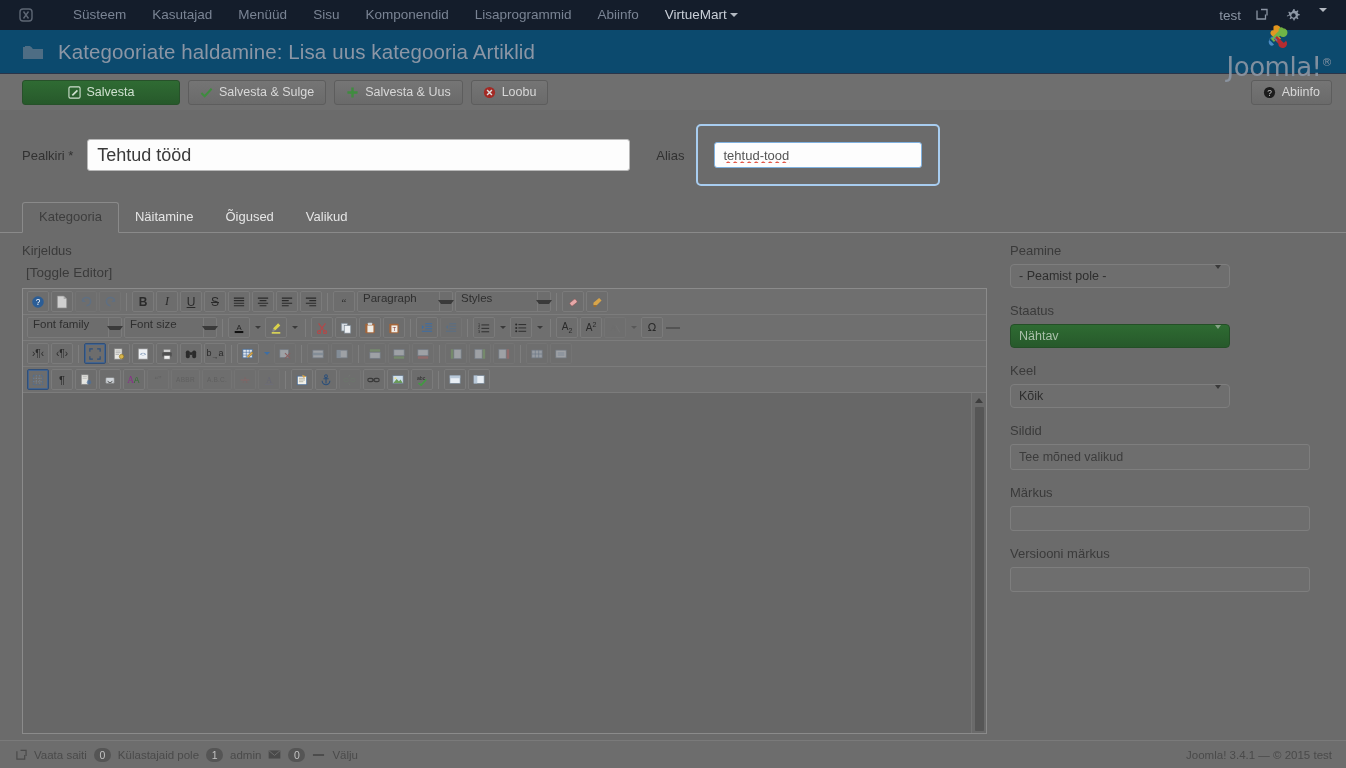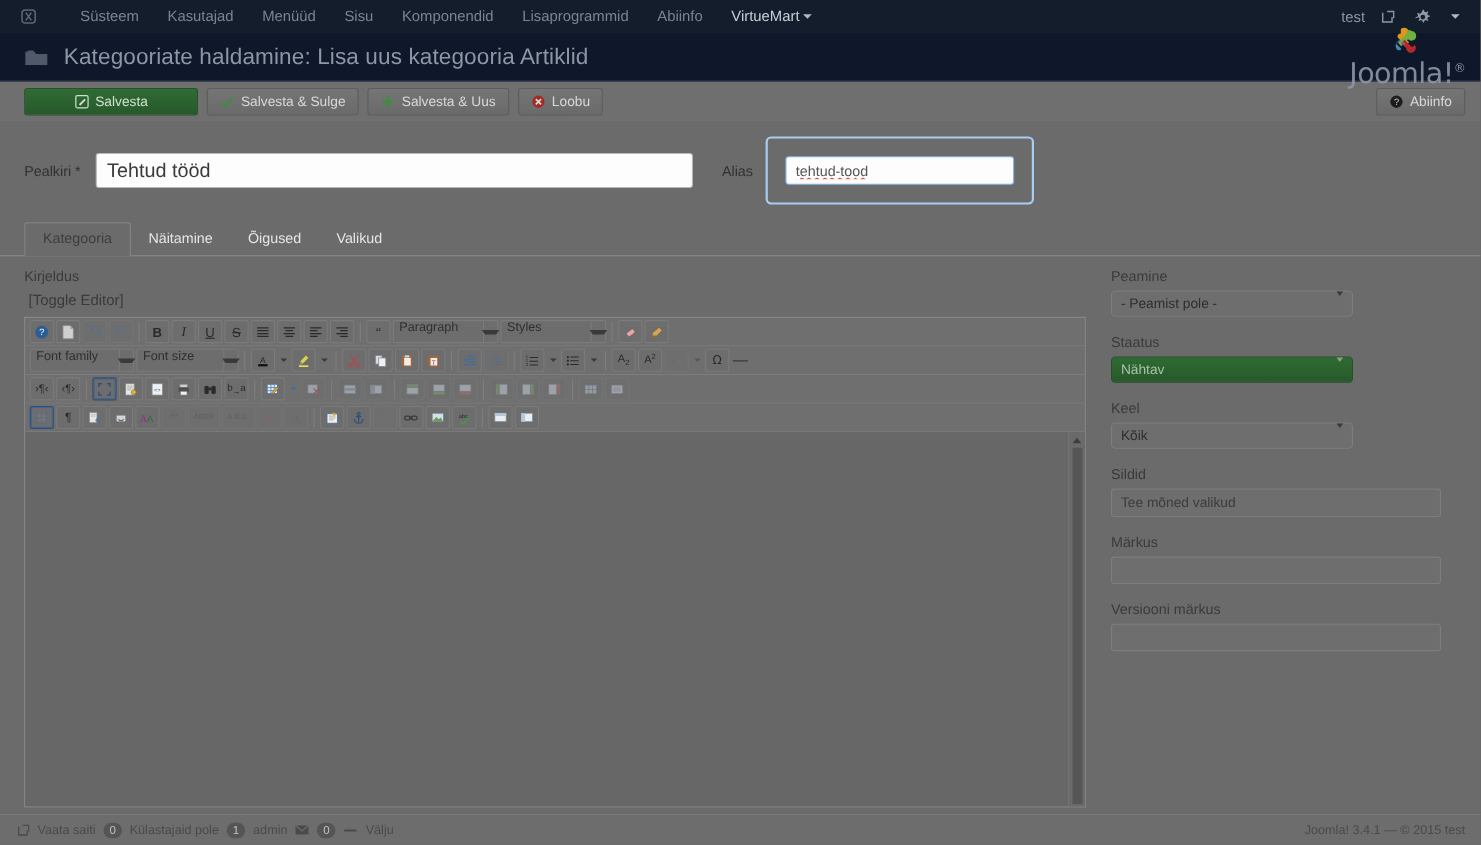--- a/index.html
+++ b/index.html
@@ -29,27 +29,27 @@
     color: #7a8494; font-size: 13.5px;
     padding: 0 13px; line-height: 30px;
     white-space: nowrap; cursor: pointer;
   }
   .nav-item.vm { color: #c9cfd8; padding-right: 6px; }
   .caret-dn {
     display: inline-block; width: 0; height: 0; margin-left: 3px;
     border-left: 4px solid transparent; border-right: 4px solid transparent;
     border-top: 4px solid #b3b9c2; vertical-align: middle;
   }
-  #topnav .right { margin-left: auto; display: flex; align-items: center; gap: 0; }
+  #topnav .right { margin-left: auto; display: flex; align-items: flex-start; gap: 0; }
   .tn-user { color: #8b95a4; font-size: 13.5px; padding: 0 6px; cursor: pointer; }
   .tn-icon { padding: 0 9px; cursor: pointer; display: flex; align-items: center; }
 
   
   #subhead {
-    height: 44px; background: #0f172a;
+    height: 44px; background: #0c4a6e;
     display: flex; align-items: center; padding: 0 14px 0 22px;
     border-bottom: 1px solid #2b3549;
     position: relative; z-index: 3;
   }
   #subhead .folder { margin-right: 14px; opacity: .6; display: flex; }
   #page-title {
     color: #8c96a5; font-size: 20.5px; font-weight: normal;
     letter-spacing: .1px; white-space: nowrap;
   }
   #brand { margin-left: auto; display: flex; align-items: center; opacity: .9; flex-direction: column; }

